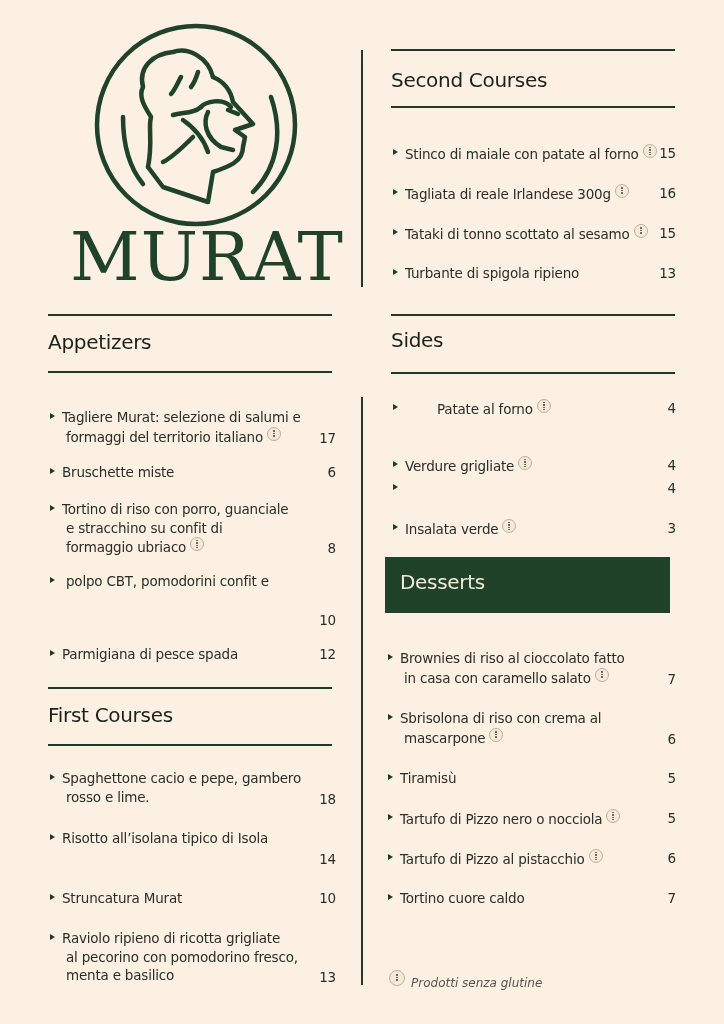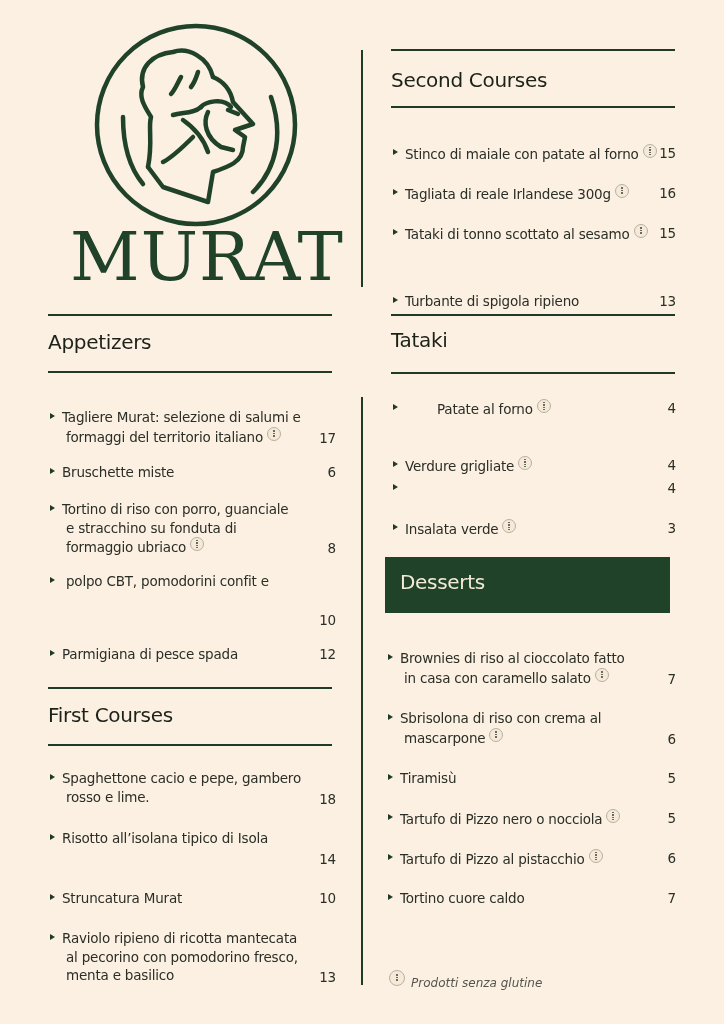--- a/index.html
+++ b/index.html
@@ -87,21 +87,21 @@
       <span class="name"><span style="display: block;">Tagliere Murat: selezione di salumi e</span><span style="display: block; padding-left: 4px;">formaggi del territorio italiano<span class="gf"></span></span></span>
       <span class="price" style="top: 20.5px;">17</span>
     </div>
     <div class="item" style="left: 50px; top: 463px; width: 286px; height: 18.5px;">
       <span class="bullet"></span>
       <span class="name"><span style="display: block;">Bruschette miste</span></span>
       <span class="price" style="top: 0px;">6</span>
     </div>
     <div class="item" style="left: 50px; top: 500px; width: 286px; height: 55.5px;">
       <span class="bullet"></span>
-      <span class="name"><span style="display: block;">Tortino di riso con porro, guanciale</span><span style="display: block; padding-left: 4px;">e stracchino su fonduta di</span><span style="display: block; padding-left: 4px;">formaggio ubriaco<span class="gf"></span></span></span>
+      <span class="name"><span style="display: block;">Tortino di riso con porro, guanciale</span><span style="display: block; padding-left: 4px;">e stracchino su confit di</span><span style="display: block; padding-left: 4px;">formaggio ubriaco<span class="gf"></span></span></span>
       <span class="price" style="top: 39px;">8</span>
     </div>
     <div class="item" style="left: 50px; top: 572px; width: 286px; height: 55.5px;">
       <span class="bullet"></span>
       <span class="name"><span style="display: block; padding-left: 4px;">polpo CBT, pomodorini confit e</span></span>
       <span class="price" style="top: 39px;">10</span>
     </div>
     <div class="item" style="left: 50px; top: 645px; width: 286px; height: 18.5px;">
       <span class="bullet"></span>
       <span class="name"><span style="display: block;">Parmigiana di pesce spada</span></span>
@@ -117,39 +117,39 @@
       <span class="name"><span style="display: block;">Risotto all’isolana tipico di Isola</span></span>
       <span class="price" style="top: 20.5px;">14</span>
     </div>
     <div class="item" style="left: 50px; top: 889px; width: 286px; height: 18.5px;">
       <span class="bullet"></span>
       <span class="name"><span style="display: block;">Struncatura Murat</span></span>
       <span class="price" style="top: 0px;">10</span>
     </div>
     <div class="item" style="left: 50px; top: 929px; width: 286px; height: 55.5px;">
       <span class="bullet"></span>
-      <span class="name"><span style="display: block;">Raviolo ripieno di ricotta mantecata</span><span style="display: block; padding-left: 4px;">al pecorino con pomodorino fresco,</span><span style="display: block; padding-left: 4px;">menta e basilico</span></span>
+      <span class="name"><span style="display: block;">Raviolo ripieno di ricotta grigliate</span><span style="display: block; padding-left: 4px;">al pecorino con pomodorino fresco,</span><span style="display: block; padding-left: 4px;">menta e basilico</span></span>
       <span class="price" style="top: 39px;">13</span>
     </div>
     <div class="item" style="left: 393px; top: 144px; width: 283px; height: 18.5px;">
       <span class="bullet"></span>
       <span class="name"><span style="display: block;">Stinco di maiale con patate al forno<span class="gf"></span></span></span>
       <span class="price" style="top: 0px;">15</span>
     </div>
     <div class="item" style="left: 393px; top: 184px; width: 283px; height: 18.5px;">
       <span class="bullet"></span>
       <span class="name"><span style="display: block;">Tagliata di reale Irlandese 300g<span class="gf"></span></span></span>
       <span class="price" style="top: 0px;">16</span>
     </div>
     <div class="item" style="left: 393px; top: 224px; width: 283px; height: 18.5px;">
       <span class="bullet"></span>
       <span class="name"><span style="display: block;">Tataki di tonno scottato al sesamo<span class="gf"></span></span></span>
       <span class="price" style="top: 0px;">15</span>
     </div>
-    <div class="item" style="left: 393px; top: 264px; width: 283px; height: 18.5px; margin-top: 28px;">
+    <div class="item" style="left: 393px; top: 264px; width: 283px; height: 18.5px;">
       <span class="bullet"></span>
       <span class="name"><span style="display: block;">Turbante di spigola ripieno</span></span>
       <span class="price" style="top: 0px;">13</span>
     </div>
     <div class="item" style="left: 393px; top: 399px; width: 283px; height: 18.5px;">
       <span class="bullet"></span>
       <span class="name"><span style="display: block; margin-left: 32px;">Patate al forno<span class="gf"></span></span></span>
       <span class="price" style="top: 0px;">4</span>
     </div>
     <div class="item" style="left: 393px; top: 439px; width: 283px; height: 18.5px; margin-top: 17px;">
@@ -196,21 +196,21 @@
       <span class="name"><span style="display: block;">Tortino cuore caldo</span></span>
       <span class="price" style="top: 0px;">7</span>
     </div>
   </div>
 
 <div class="hline" style="left:391px;top:49px;width:284px"></div>
 <div class="sec-title" style="left:391px;top:68px">Second Courses</div>
 <div class="hline" style="left:391px;top:106px;width:284px"></div>
 
 <div class="hline" style="left:391px;top:314px;width:284px"></div>
-<div class="sec-title" style="left:391px;top:328px">Tataki</div>
+<div class="sec-title" style="left:391px;top:328px">Sides</div>
 <div class="hline" style="left:391px;top:372px;width:284px"></div>
 
 <div class="hline" style="left:48px;top:687px;width:284px"></div>
 <div class="sec-title" style="left:48px;top:703px">First Courses</div>
 <div class="hline" style="left:48px;top:744px;width:284px"></div>
 
 <div class="desserts-box">
   <div class="sec-title">Desserts</div>
 </div>
 

